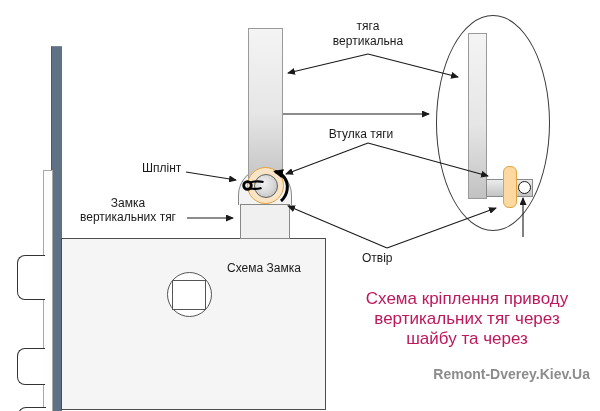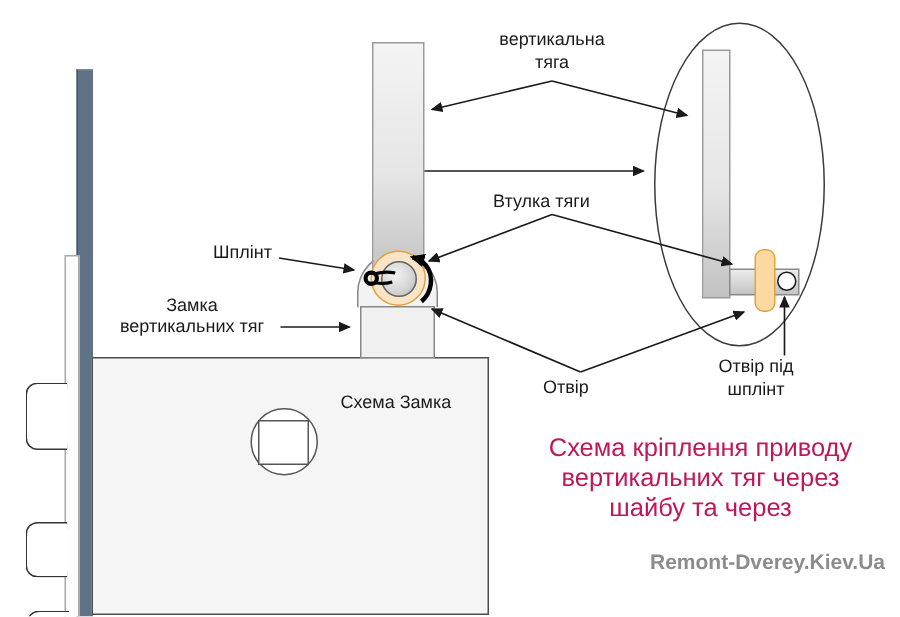--- a/index.html
+++ b/index.html
@@ -96,35 +96,31 @@
     </g>
     <g stroke="#000" fill="none">
       <circle cx="247.5" cy="185.5" r="3.8" stroke-width="2.8"></circle>
       <path d="M250,182.5 C255,181 259,181 263.5,182" stroke-width="2.2"></path>
       <path d="M250,188.5 C255,189.5 258,189 261.5,188" stroke-width="2.2"></path>
     </g>
     <path d="M281,201 C288,195 289.5,184 284,177 C281.5,174 278.5,172.5 275,171.5" stroke="#000" stroke-width="3" fill="none" marker-end="url(#arrB)"></path>
   </svg>
 
   <div class="lbl ctr lbl-vertical-rod">
+    <div>тяга</div>
     <div>вертикальна</div>
-    <div>тяга</div>
   </div>
   <div class="lbl ctr lbl-bushing">Втулка тяги</div>
   <div class="lbl lbl-cotter">Шплінт</div>
   <div class="lbl ctr lbl-drive">
     <div>Замка</div>
     <div>вертикальних тяг</div>
   </div>
   <div class="lbl lbl-lock-body">Схема Замка</div>
   <div class="lbl lbl-washer">Отвір</div>
-  <div class="lbl ctr lbl-hole">
-    <div>Отвір під</div>
-    <div>шплінт</div>
-  </div>
 
   <div class="abs caption">
     <div>Схема кріплення приводу</div>
     <div>вертикальних тяг через</div>
     <div>шайбу та через</div>
   </div>
   <div class="abs watermark">Remont-Dverey.Kiev.Ua</div>
 
 </div>
 

